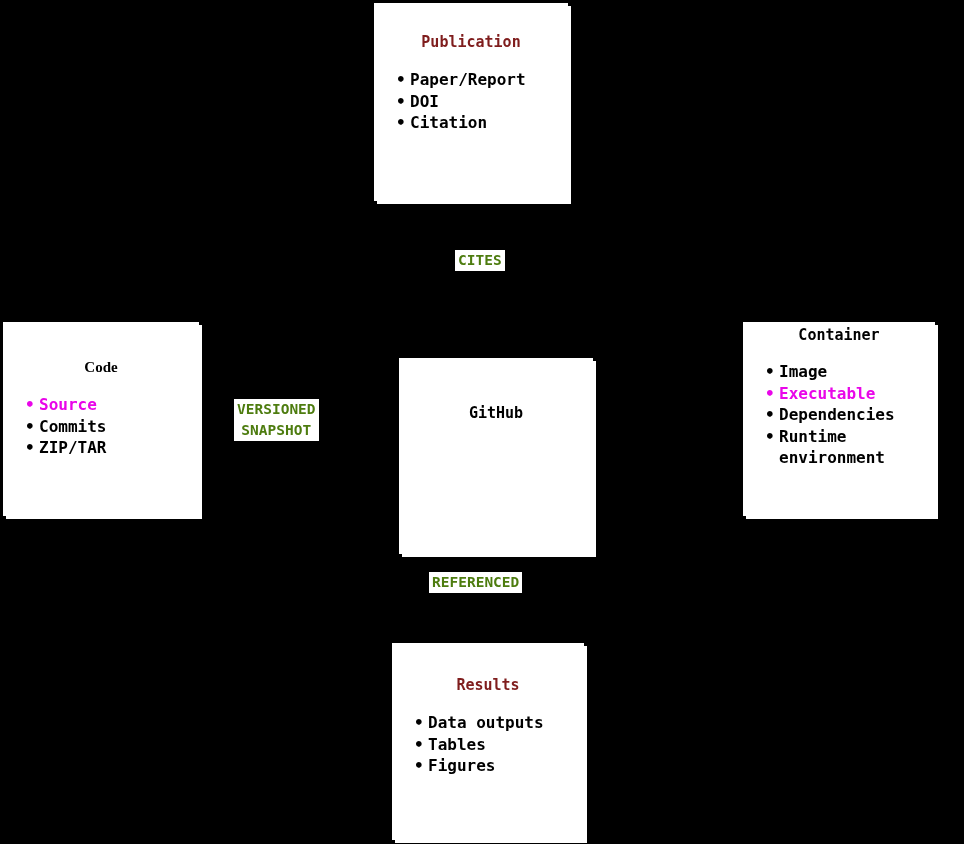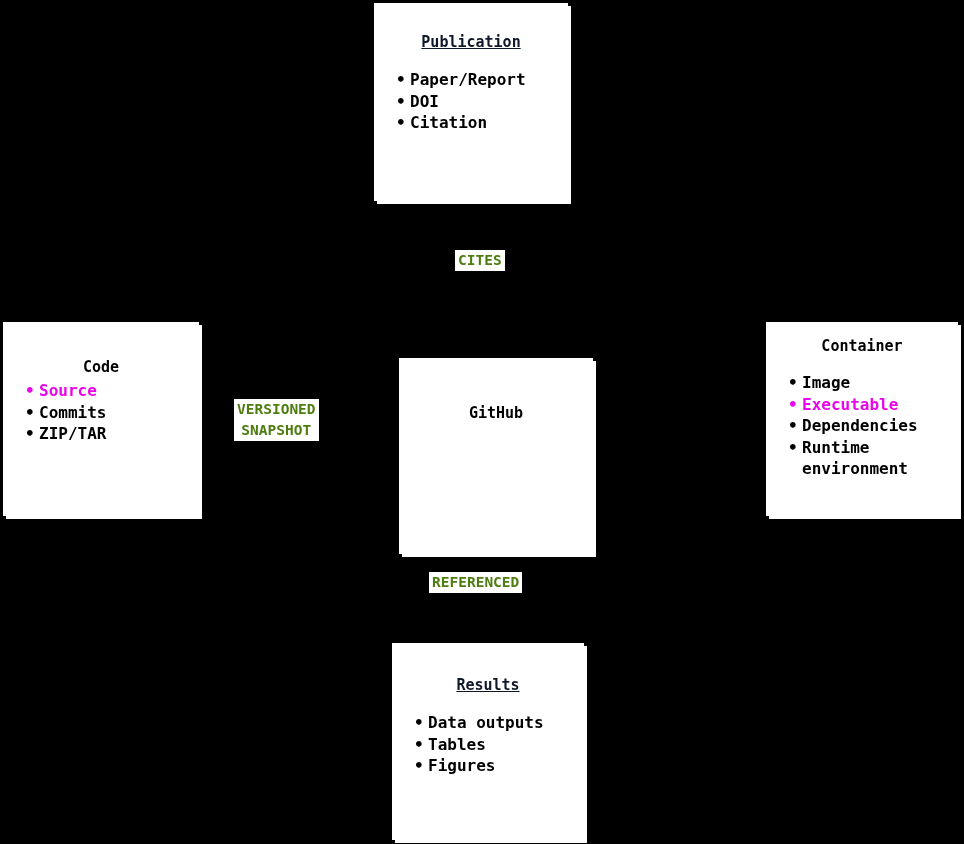--- a/index.html
+++ b/index.html
@@ -22,21 +22,21 @@
     box-shadow:3px 3px 0 0 #ffffff;
   }
   .node .title{
     text-align:center;
     font-weight:bold;
     font-size:15px;
     line-height:1.2;
     margin:0 0 14px 0;
     white-space:nowrap;
   }
-  .node .title.magenta{color:#0f172a;text-decoration:underline;}
+  .node .title.magenta{color:#7f1d1d;}
   .node ul{
     margin:0;
     padding:0 0 0 18px;
     list-style:none;
   }
   .node ul li{
     position:relative;
     font-size:16px;
     font-weight:bold;
     line-height:21.5px;
@@ -48,24 +48,24 @@
     left:-14px;
     top:0;
   }
   .node ul li.magenta{color:#e906e9;}
 
   
   #node-publication{left:374px;top:3px;width:194px;height:198px;padding-top:30px;}
   #node-publication .title{margin-bottom:18px;}
   #node-code{left:3px;top:322px;width:196px;height:194px;padding-top:36px;}
   #node-github{left:399px;top:322px;width:194px;height:196px;padding-top:46px;margin-top:36px;}
-  #node-container{left:766px;top:322px;width:192px;height:194px;padding-top:15px;}
+  #node-container{left:743px;top:322px;width:192px;height:194px;padding-top:4px;}
   #node-results{left:392px;top:643px;width:192px;height:197px;padding-top:33px;}
 
-  #node-code .title{margin-bottom:4px;}
+  #node-code .title{margin-bottom:18px;font-family:Liberation Serif, serif;}
   #node-github .title{margin-bottom:17px;}
   #node-container .title{margin-bottom:17px;}
   #node-results .title{margin-bottom:18px;}
 
   
   .edge-label{
     position:absolute;
     background:#ffffff;
     color:#4d7c0f;
     font-size:14.5px;

